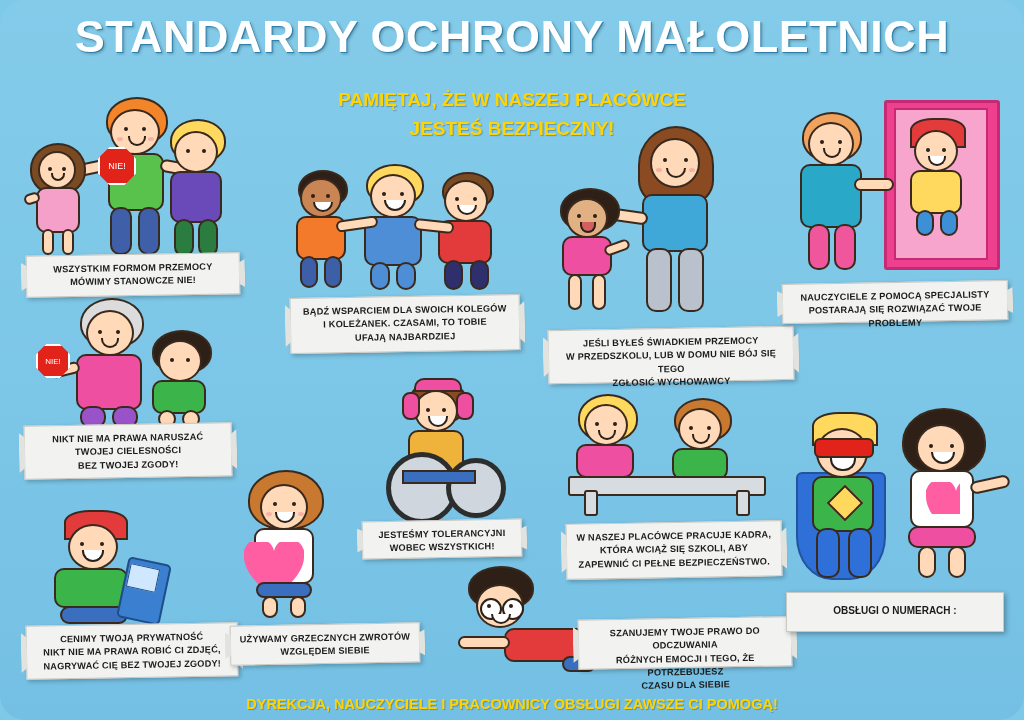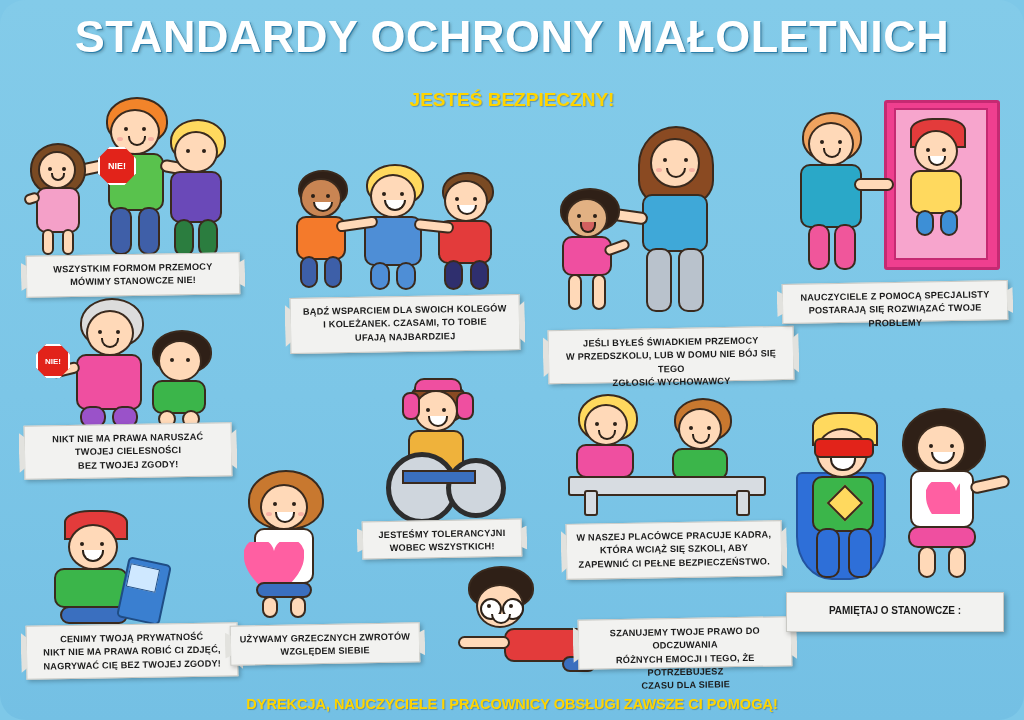--- a/index.html
+++ b/index.html
@@ -86,21 +86,21 @@
   .head{position:absolute;border-radius:50%;background:#ffd9b8;border:2px solid #3a2a1e;box-sizing:border-box;}
   .hair{position:absolute;border-radius:50% 50% 45% 45%;}
   .body{position:absolute;border-radius:10px;border:2px solid #3a2a1e;box-sizing:border-box;}
   .limb{position:absolute;border-radius:8px;border:2px solid #3a2a1e;box-sizing:border-box;background:#ffd9b8;}
   .eye{position:absolute;width:4px;height:4px;border-radius:50%;background:#2c2118;}
   .cheek{position:absolute;width:6px;height:4px;border-radius:50%;background:#f7a9a0;opacity:.85;}
   .mouth{position:absolute;border:2px solid #2c2118;border-top:none;border-radius:0 0 12px 12px;}
   .stopsign{
     position:absolute;width:34px;height:34px;background:#e2231a;border:2px solid #fff;
     clip-path:polygon(30% 0,70% 0,100% 30%,100% 70%,70% 100%,30% 100%,0 70%,0 30%);
-    color:#fff;font-size:9px;font-weight:bold;display:flex;align-items:center;justify-content:center;
+    color:#fff;font-size:9px;font-weight:normal;display:flex;align-items:center;justify-content:center;
     box-shadow:1px 1px 3px rgba(0,0,0,.3);
   }
   .heartshape{
     position:absolute;background:#ff5fa2;
     clip-path:path("M 30,56 C 6,38 0,24 0,15 A 15,15 0 0 1 30,9 A 15,15 0 0 1 60,15 C 60,24 54,38 30,56 Z");
   }
   .door{
     position:absolute;background:#ef3f8f;border:3px solid #c52a72;border-radius:3px;
   }
   .wheel{position:absolute;border-radius:50%;border:5px solid #2d2d2d;background:#cfd6dd;}
@@ -109,20 +109,21 @@
   .cape{position:absolute;background:#2e6fd8;border:2px solid #23539f;border-radius:6px 6px 40% 40%;}
 </style>
 </head>
 <body>
 
 <div class="poster">
 
   <div class="title">STANDARDY OCHRONY MAŁOLETNICH</div>
 
   <div class="subtitle">
+    <div>PAMIĘTAJ, ŻE W NASZEJ PLACÓWCE</div>
     <div>JESTEŚ BEZPIECZNY!</div>
   </div>
 
   <div class="fig" style="left:18px;top:95px;width:210px;height:170px;">
 
     <div class="hair" style="left:88px;top:2px;width:58px;height:44px;background:#f2842a;border:2px solid #3a2a1e;"></div>
     <div class="head" style="left:92px;top:14px;width:50px;height:46px;"></div>
     <div class="eye" style="left:106px;top:32px;"></div>
       <div class="eye" style="left:124px;top:32px;"></div>
     <div class="cheek" style="left:99px;top:42px;"></div>
@@ -407,17 +408,17 @@
     <div class="mouth" style="left:141px;top:46px;width:20px;height:10px;background:#fff;"></div>
     <div class="body" style="left:120px;top:64px;width:64px;height:58px;background:#ffffff;"></div>
     <div class="heartshape" style="left:136px;top:76px;width:34px;height:32px;"></div>
     <div class="limb" style="left:180px;top:72px;width:40px;height:13px;transform:rotate(-12deg);"></div>
     <div class="body" style="left:118px;top:120px;width:68px;height:22px;background:#ef4fa0;"></div>
     <div class="body" style="left:128px;top:140px;width:18px;height:32px;background:#ffd9b8;"></div>
     <div class="body" style="left:158px;top:140px;width:18px;height:32px;background:#ffd9b8;"></div>
   </div>
 
   <div class="emergency">
-    <div>PAMIĘTAJ O STANOWCZE :</div>
+    <div>OBSŁUGI O NUMERACH :</div>
   </div>
 
   <div class="footer">DYREKCJA, NAUCZYCIELE  I PRACOWNICY OBSŁUGI ZAWSZE CI POMOGĄ!</div>
 </div>
 
 </body></html>

